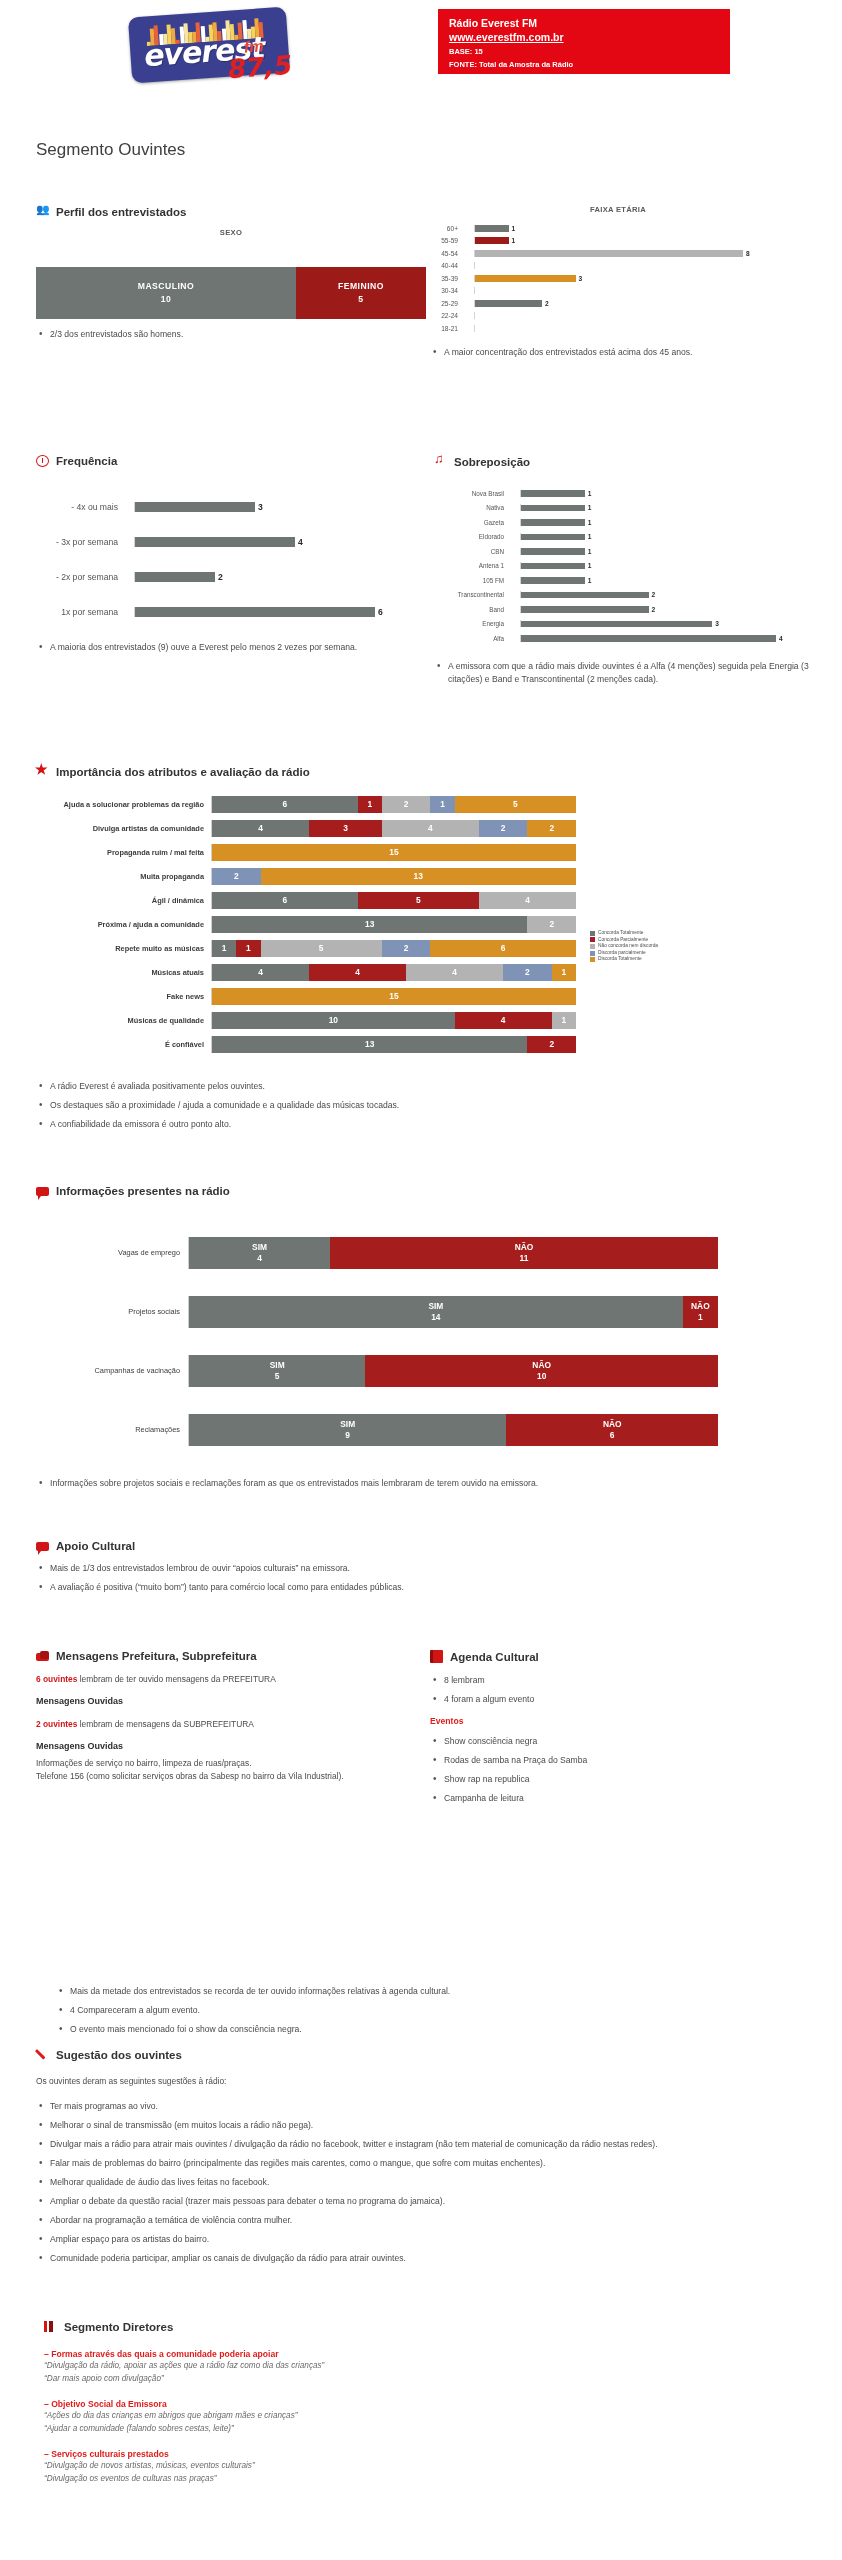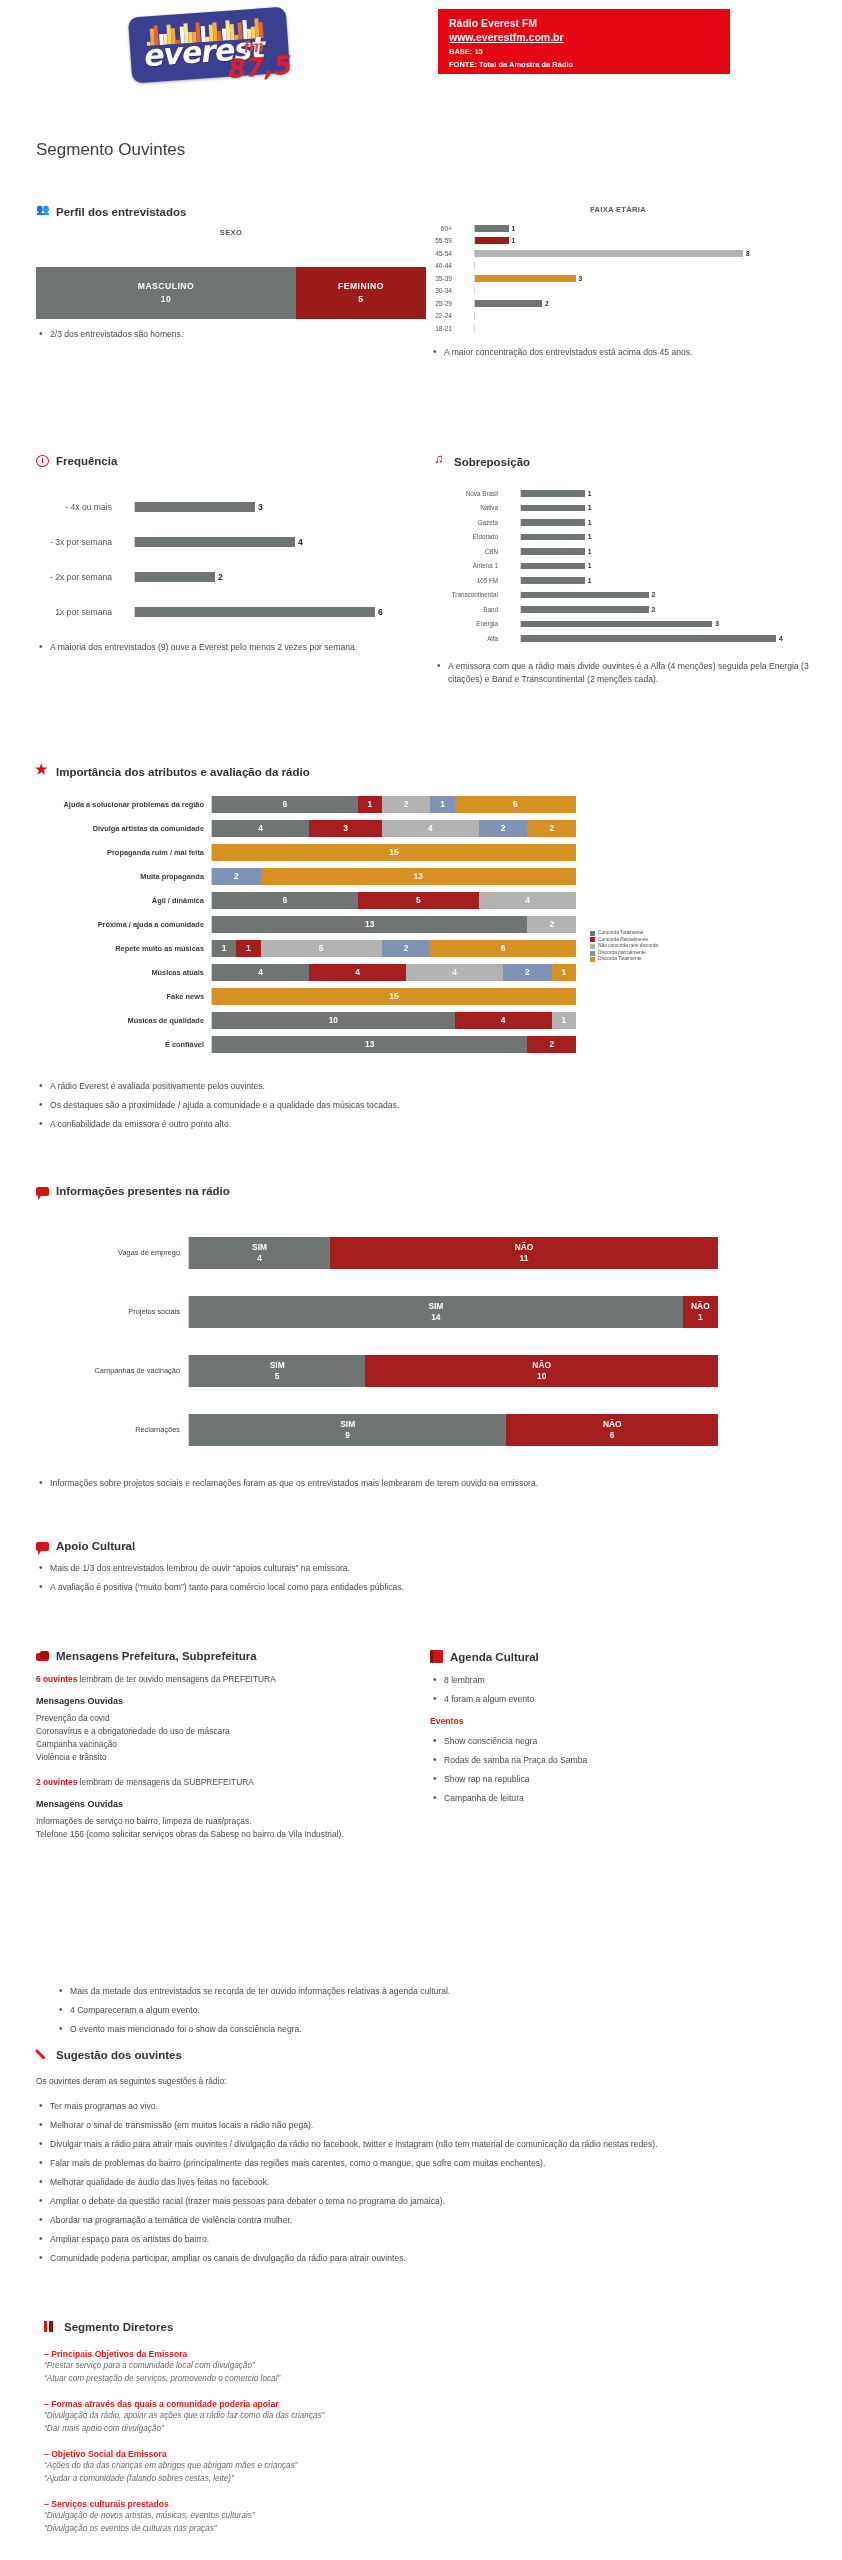--- a/index.html
+++ b/index.html
@@ -92,21 +92,21 @@
   .bullets li {
     position: relative; padding-left: 14px;
     font-size: 8.6px; line-height: 13px; color: #4a4a4a; margin-bottom: 6px;
   }
   .bullets li::before { content:"•"; position:absolute; left: 3px; top:-1px; color:#555; font-size:10px;}
 
   .chart-title { font-size: 7.6px; font-weight: bold; color:#5a5a5a; text-align:center; letter-spacing:.3px;}
 
   
   .hbar-row { display:flex; align-items:center; }
-  .hbar-label { text-align:right; font-size:7.4px; color:#555; padding-right:22px; }
+  .hbar-label { text-align:right; font-size:7.4px; color:#555; padding-right:16px; }
   .hbar-track { position:relative; flex:1; display:flex; align-items:center; border-left:1px solid #d4d4d4; }
   .hbar { height:8px; background:#6e7572; }
   .hbar-val { font-size:8px; font-weight:bold; color:#2b2b2b; margin-left:3px; }
 
   
   .stack-row { display:flex; align-items:center; }
   .stack-label { text-align:right; font-size:7.4px; color:#3c3c3c; font-weight:bold; padding-right:7px;}
   .stack-track { position:relative; flex:1; display:flex; border-left:1px solid #cfcfcf;}
   .seg { height:17px; display:flex; align-items:center; justify-content:center;
          color:#fff; font-size:8.4px; font-weight:bold; }
@@ -603,26 +603,20 @@
 
 <div style="position:absolute; left:36px; top:1650px; width:360px;">
   <div class="sec-head">
     <span class="sec-ico ico-bubbles"></span>
     <span>Mensagens Prefeitura, Subprefeitura</span>
   </div>
   <p class="body" style="margin-top:11px;">
     <span class="red-strong">6 ouvintes</span><span> lembram de ter ouvido mensagens da PREFEITURA</span>
   </p>
   <h4 class="sub">Mensagens Ouvidas</h4>
-  <div id="pref-list1">
-      <p class="body">Prevenção da covid</p>
-      <p class="body">Coronavírus e a obrigatoriedade do uso de máscara</p>
-      <p class="body">Campanha vacinação</p>
-      <p class="body">Violência e trânsito</p>
-    </div>
 
   <p class="body" style="margin-top:12px;">
     <span class="red-strong">2 ouvintes</span><span> lembram de mensagens da SUBPREFEITURA</span>
   </p>
   <h4 class="sub">Mensagens Ouvidas</h4>
   <div id="pref-list2">
       <p class="body">Informações de serviço no bairro, limpeza de ruas/praças.</p>
       <p class="body">Telefone 156 (como solicitar serviços obras da Sabesp no bairro da Vila Industrial).</p>
     </div>
 </div>
@@ -670,25 +664,20 @@
     </ul>
 </div>
 
 <div style="position:absolute; left:44px; top:2320px; width:780px;">
   <div class="sec-head">
     <span class="sec-ico ico-bars"></span>
     <span>Segmento Diretores</span>
   </div>
   <div id="dir-blocks" style="margin-top:16px;">
       <div style="margin-bottom: 14px;">
-        <div class="red-head">– Principais Objetivos da Emissora</div>
-        <div class="quote">“Prestar serviço para a comunidade local com divulgação”</div>
-        <div class="quote">“Atuar com prestação de serviços, promovendo o comercio local”</div>
-      </div>
-      <div style="margin-bottom: 14px;">
         <div class="red-head">– Formas através das quais a comunidade poderia apoiar</div>
         <div class="quote">“Divulgação da rádio, apoiar as ações que a rádio faz como dia das crianças”</div>
         <div class="quote">“Dar mais apoio com divulgação”</div>
       </div>
       <div style="margin-bottom: 14px;">
         <div class="red-head">– Objetivo Social da Emissora</div>
         <div class="quote">“Ações do dia das crianças em abrigos que abrigam mães e crianças”</div>
         <div class="quote">“Ajudar a comunidade (falando sobres cestas, leite)”</div>
       </div>
       <div style="margin-bottom: 14px;">

